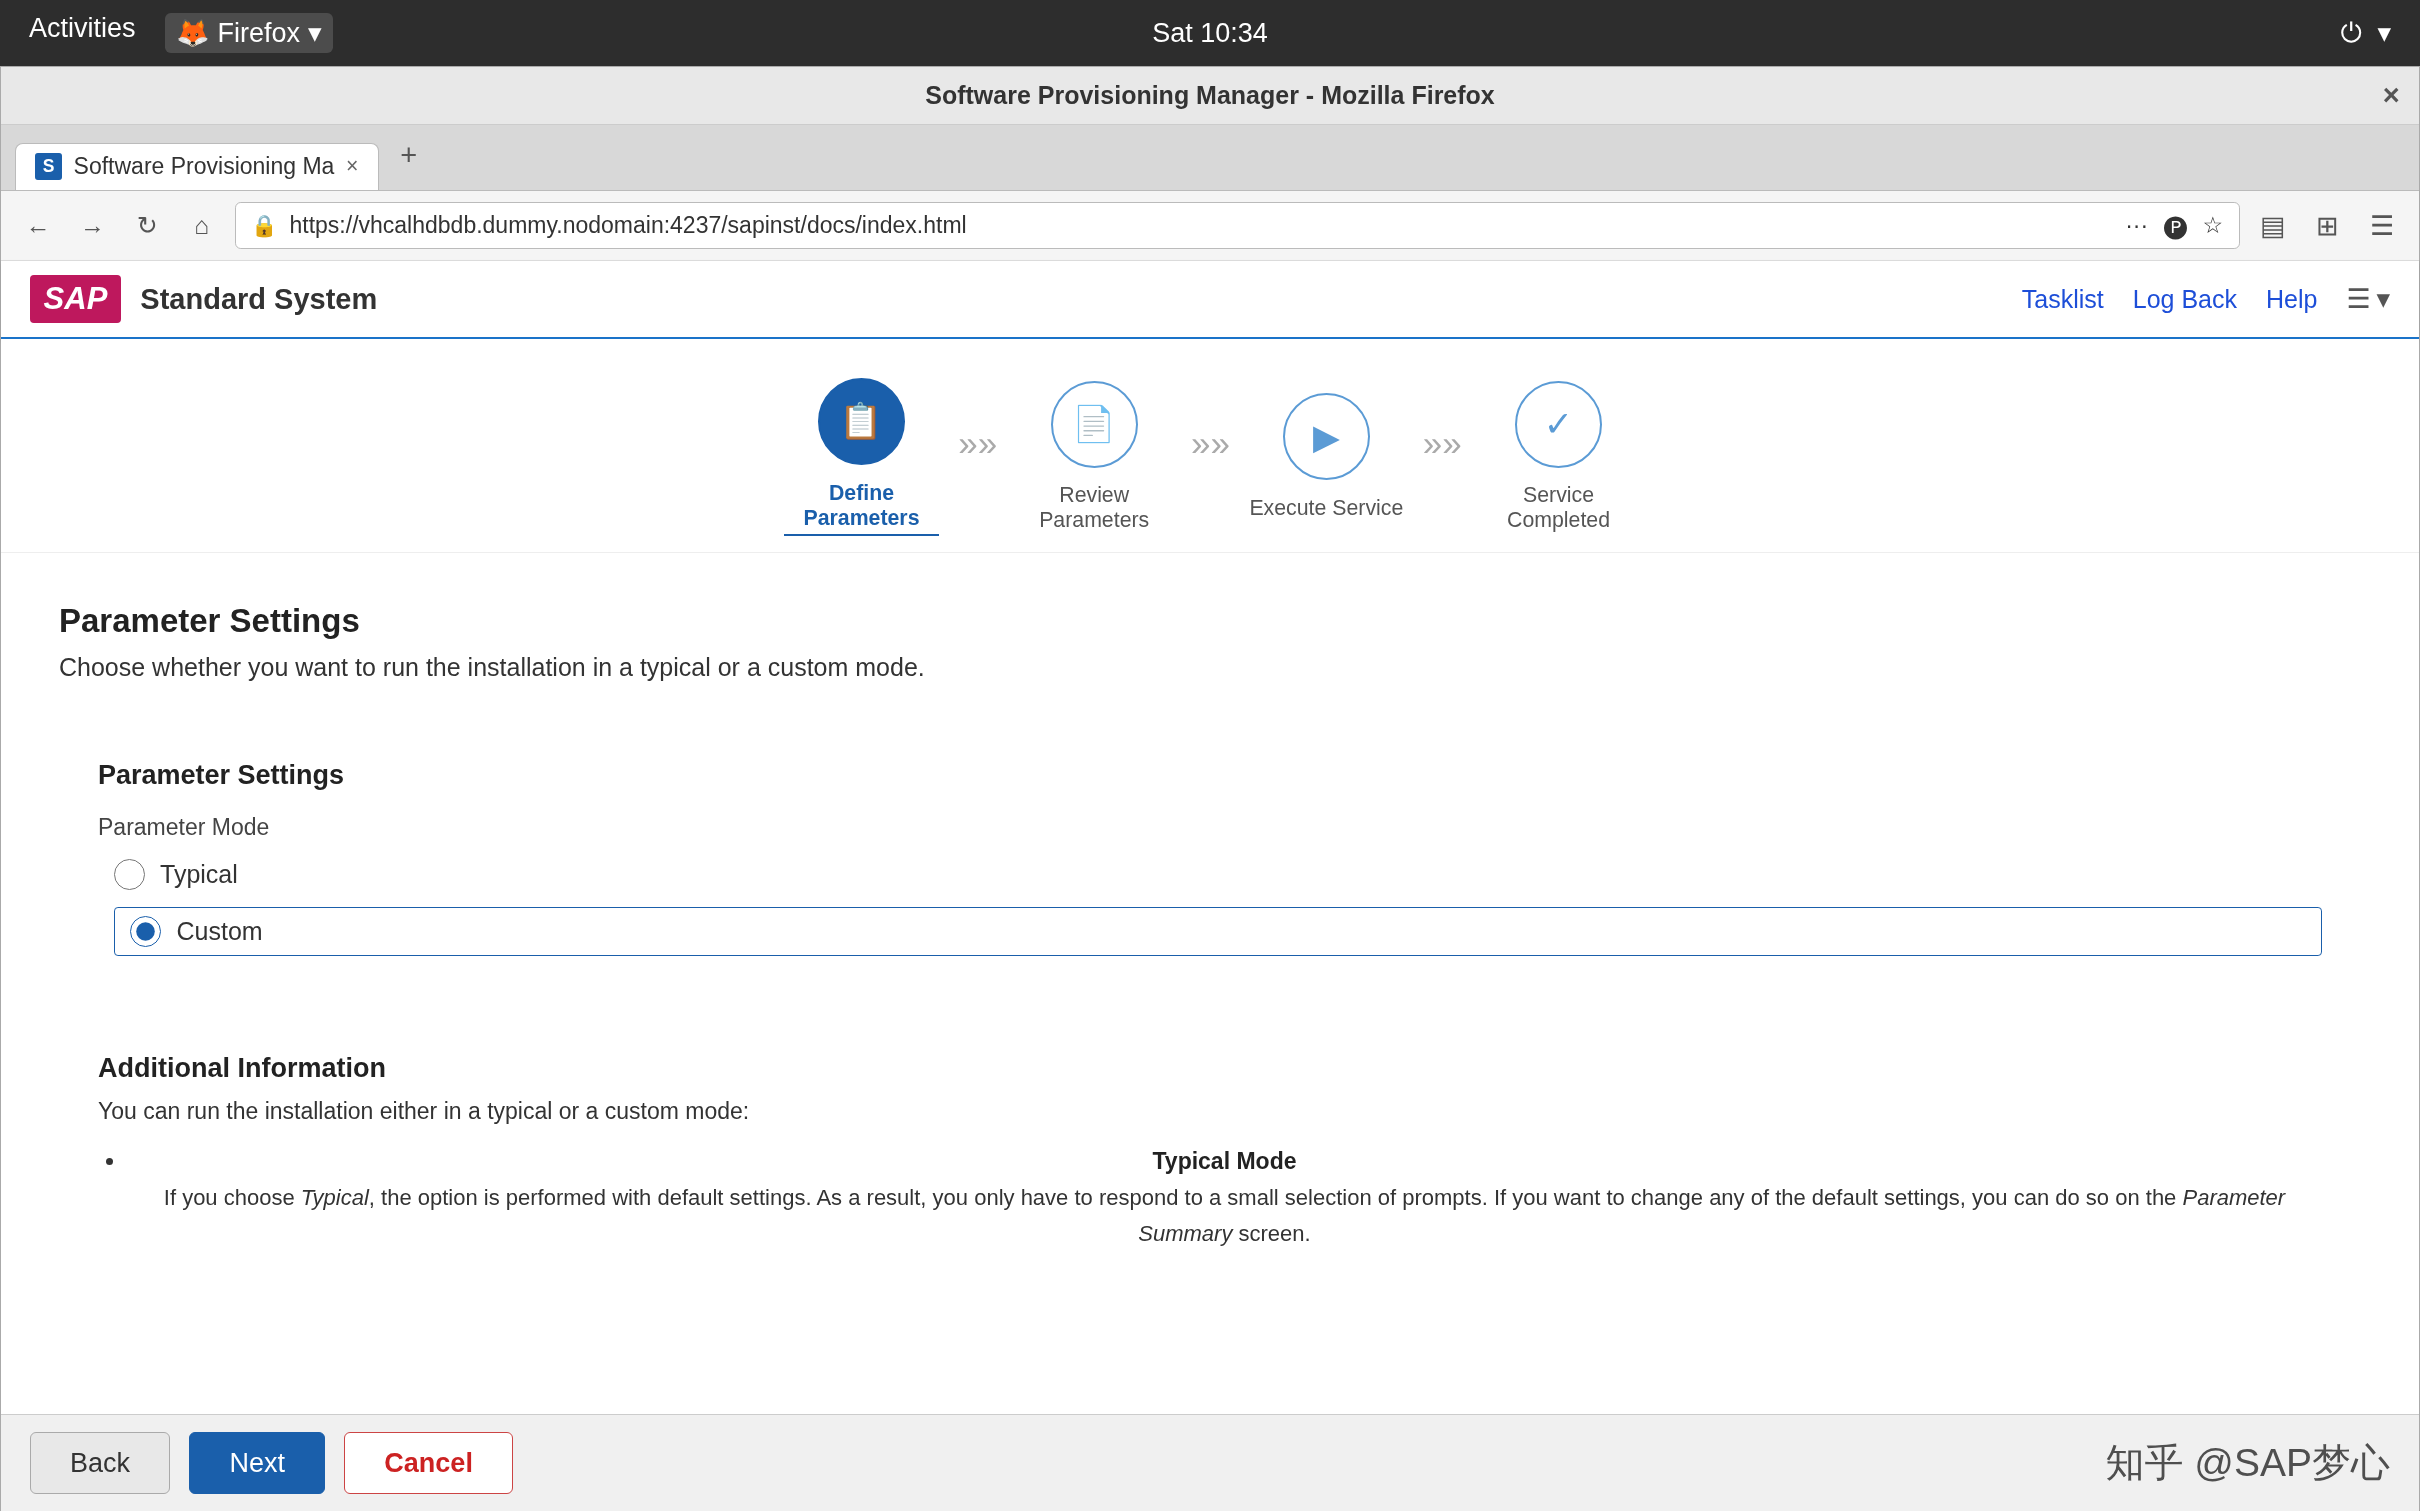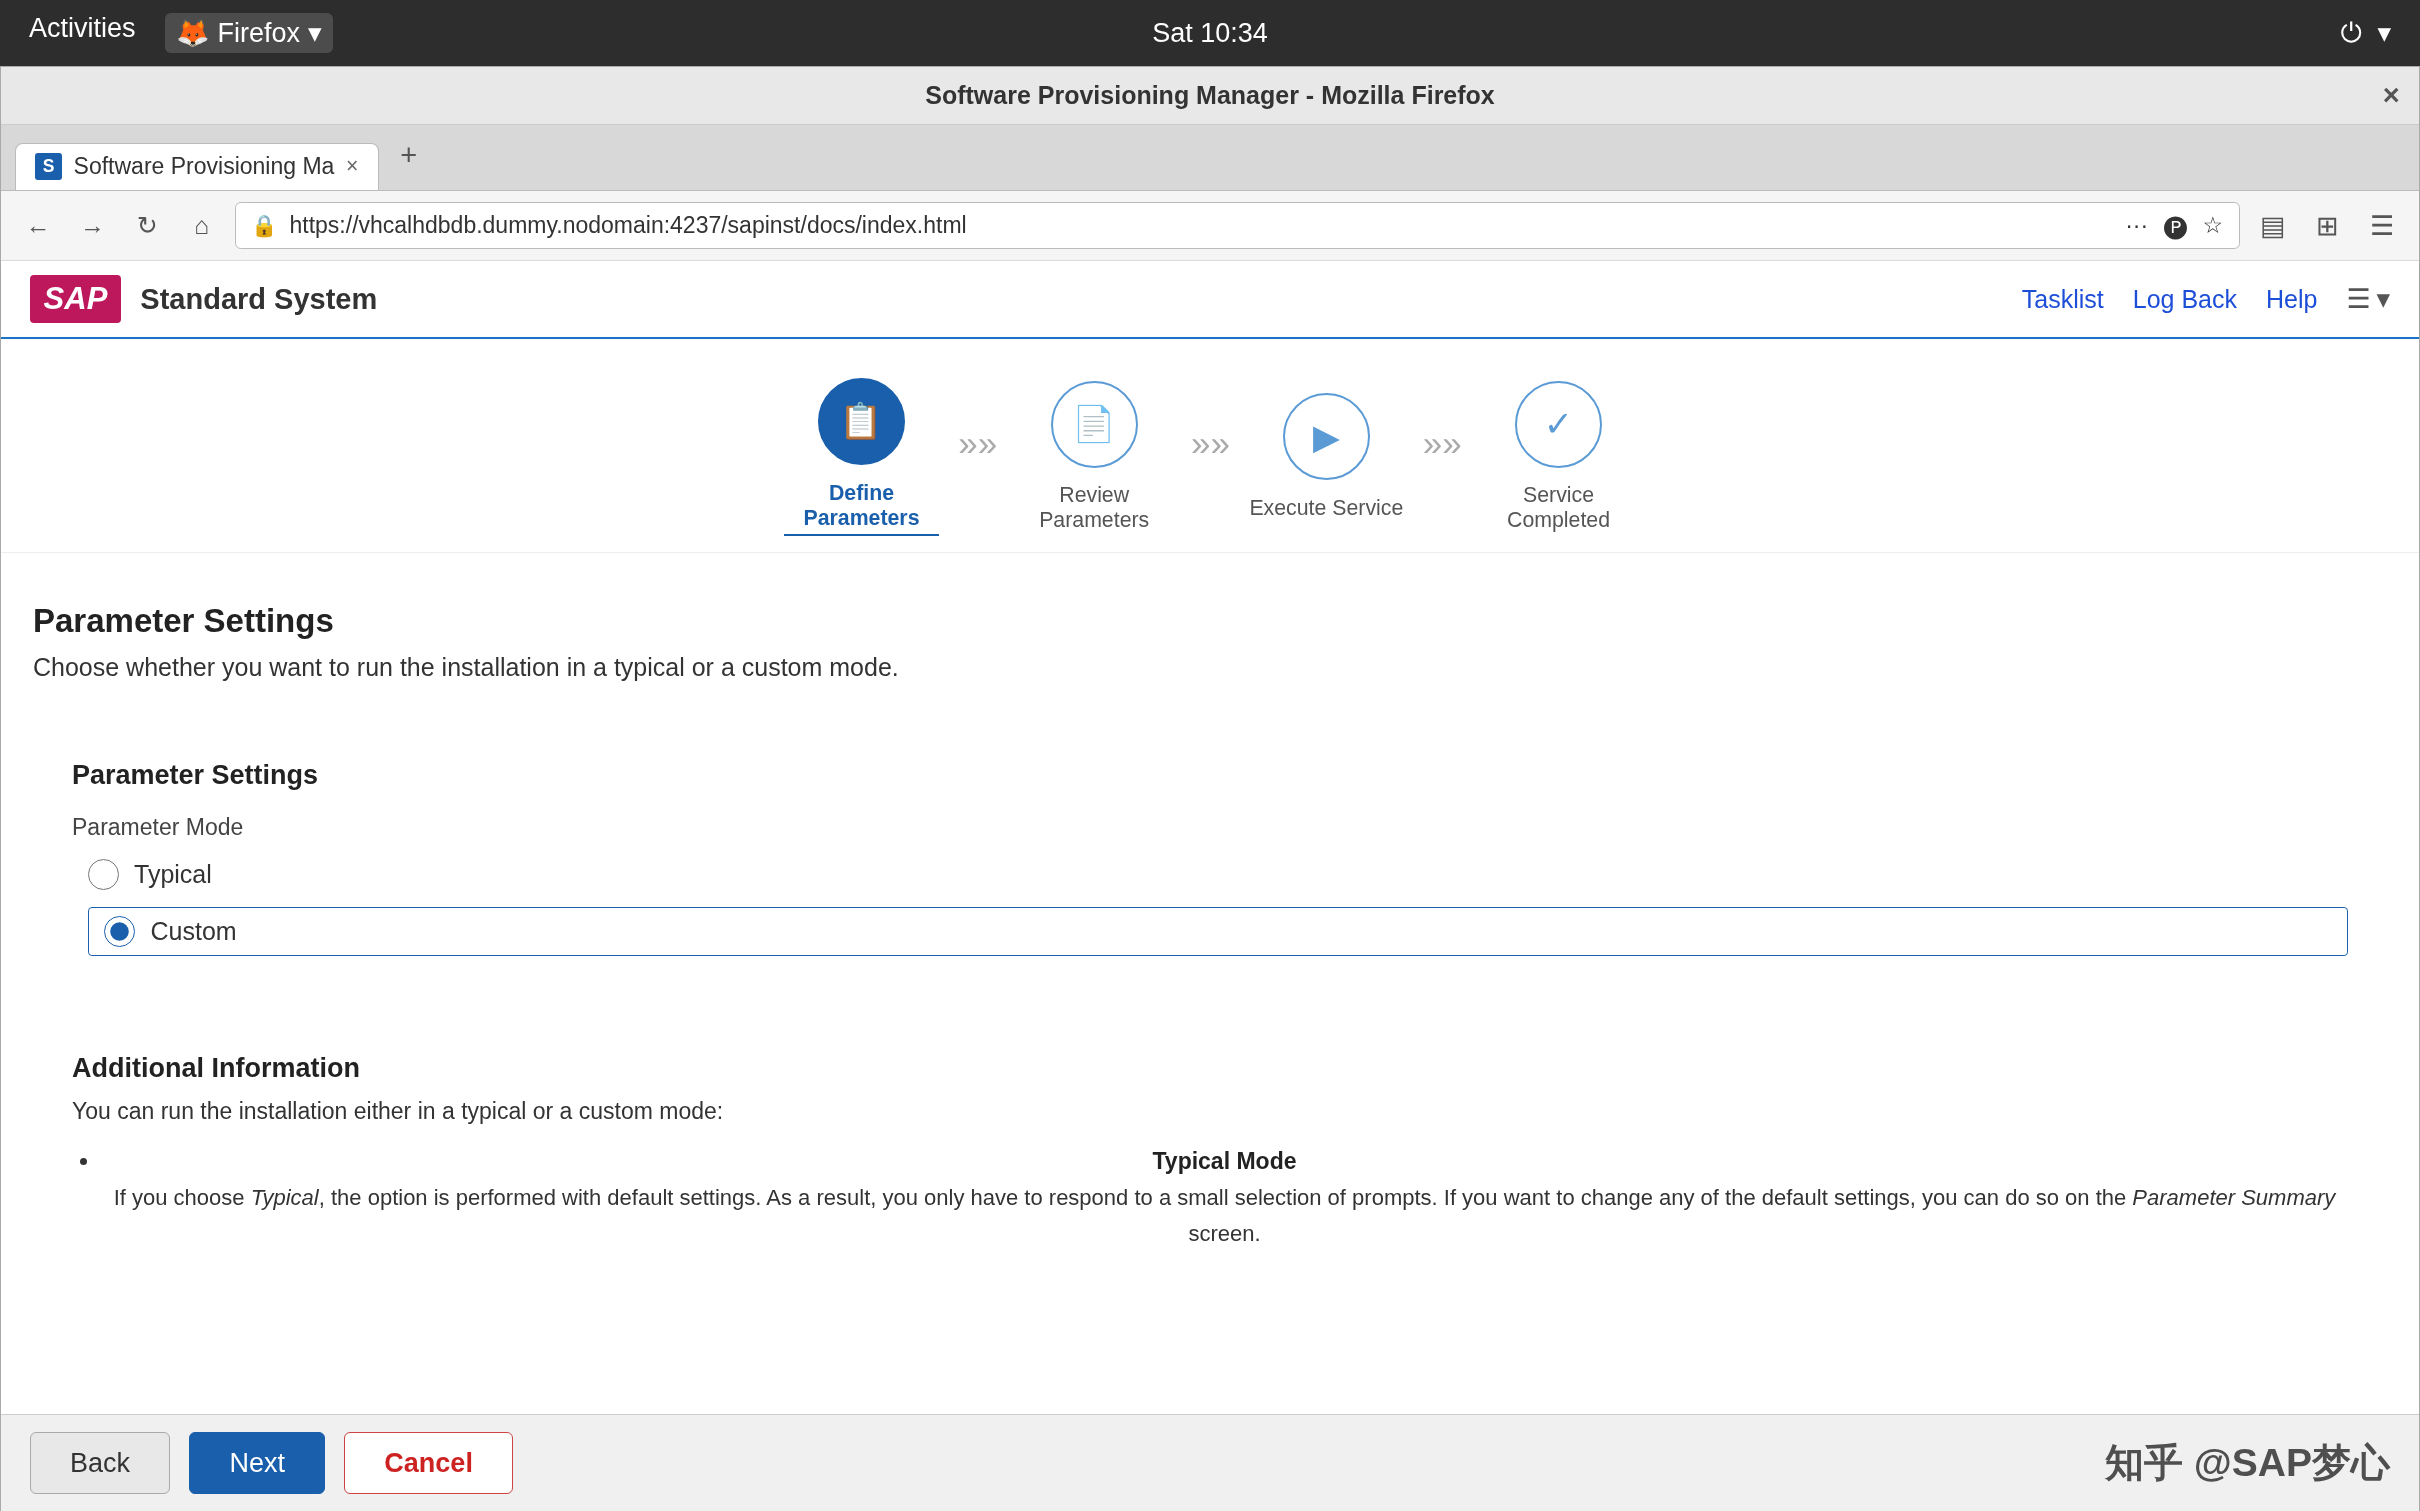--- a/index.html
+++ b/index.html
@@ -215,21 +215,21 @@
       font-size: 35px;
       color: #aaa;
       margin: 0 19.4px;
       padding-bottom: 29px;
     }
 
     
     .main-content {
       background: white;
       flex: 1;
-      padding: 49px 32px;
+      padding: 49px 58px;
       overflow-y: auto;
     }
     .page-title {
       font-size: 33px;
       font-weight: bold;
       color: #222;
       margin-bottom: 13.6px;
     }
     .page-subtitle {
       font-size: 25px;
@@ -330,21 +330,21 @@
     .footer-btn.danger {
       color: #cc2222;
       border-color: #cc4444;
       background: white;
       font-weight: bold;
     }
     .watermark {
       margin-left: auto;
       font-size: 39px;
       color: #333;
-      font-weight: bold;
+      font-weight: normal;
       opacity: 0.85;
     }
   </style>
 </head>
 <body>
 
 <div class="os-topbar">
   <div class="os-topbar-left">
     <span>Activities</span>
     <div class="firefox-btn">

